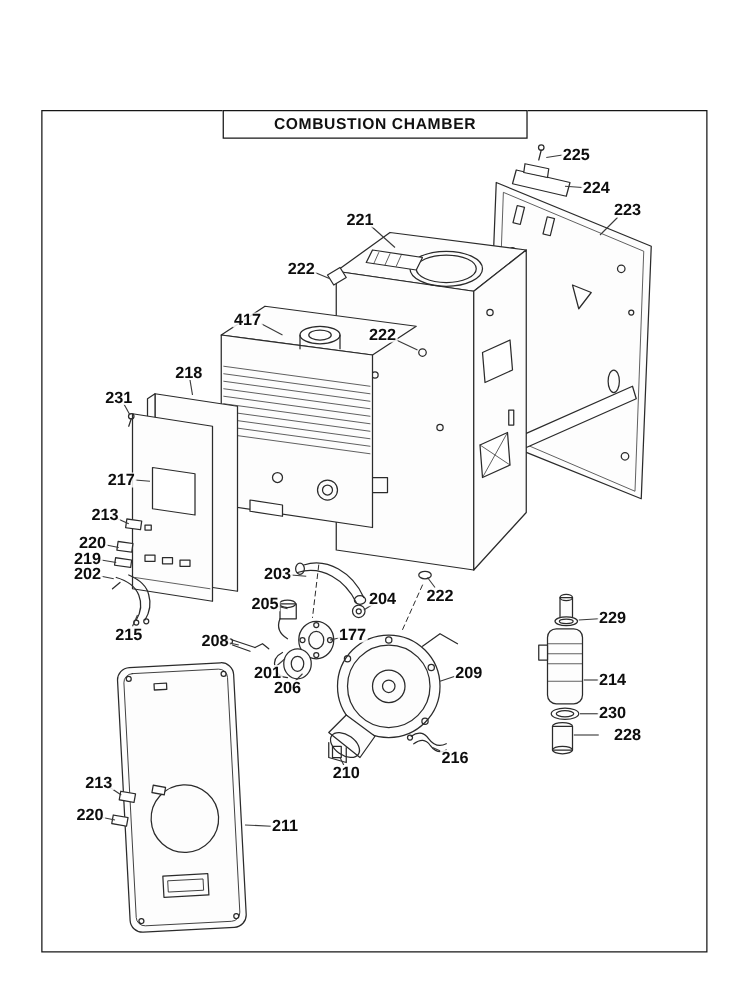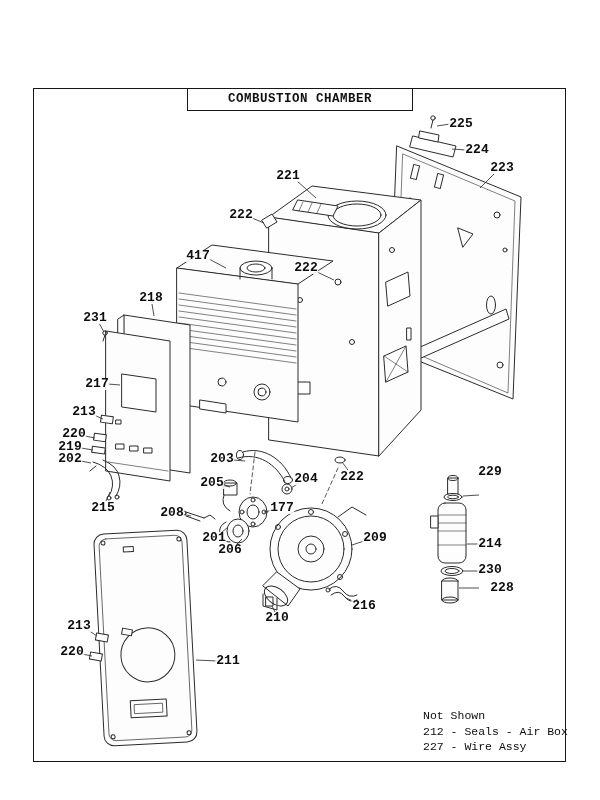--- a/index.html
+++ b/index.html
@@ -1,18 +1,18 @@
 <!DOCTYPE html>
 <html><head>
 <meta charset="utf-8">
 <style>
   html,body{margin:0;padding:0;background:#fff;}
   .page{
     position:relative;width:600px;height:800px;background:#ffffff;overflow:hidden;
-    font-family:Liberation Mono, monospace;color:#111;
+    font-family:Liberation Sans, sans-serif;color:#111;
   }
   .frame{
     position:absolute;left:33px;top:88px;width:533px;height:674px;
     border:1.3px solid #161616;box-sizing:border-box;
   }
   .title-box{
     position:absolute;top:88px;left:50%;transform:translateX(-50%);
     background:#fff;border:1.3px solid #161616;
     padding:3px 40px 4px;font-size:12.5px;font-weight:bold;letter-spacing:.5px;
     white-space:nowrap;z-index:4;
@@ -320,30 +320,25 @@
       <div class="part-label" style="left: 103px; top: 508px;">215</div>
       <div class="part-label" style="left: 222px; top: 459px;">203</div>
       <div class="part-label" style="left: 212px; top: 483px;">205</div>
       <div class="part-label" style="left: 306px; top: 479px;">204</div>
       <div class="part-label" style="left: 282px; top: 508px;">177</div>
       <div class="part-label" style="left: 172px; top: 513px; text-align: center;">208</div>
       <div class="part-label" style="left: 214px; top: 538px;">201</div>
       <div class="part-label" style="left: 230px; top: 550px;">206</div>
       <div class="part-label" style="left: 375px; top: 538px;">209</div>
       <div class="part-label" style="left: 352px; top: 477px;">222</div>
-      <div class="part-label" style="left: 490px; top: 472px;">229</div>
+      <div class="part-label" style="left: 490px; top: 494px;">229</div>
       <div class="part-label" style="left: 490px; top: 544px;">214</div>
       <div class="part-label" style="left: 490px; top: 570px;">230</div>
       <div class="part-label" style="left: 490px; top: 588px; margin-left: 12px;">228</div>
       <div class="part-label" style="left: 364px; top: 606px;">216</div>
       <div class="part-label" style="left: 277px; top: 618px;">210</div>
       <div class="part-label" style="left: 228px; top: 661px;">211</div>
       <div class="part-label" style="left: 79px; top: 626px;">213</div>
       <div class="part-label" style="left: 72px; top: 652px;">220</div>
     </div>
 
-  <div class="not-shown">
-    <div>Not Shown</div>
-    <div>212 - Seals - Air Box</div>
-    <div>227 - Wire Assy</div>
-  </div>
 
 </div>
 
 </body></html>

